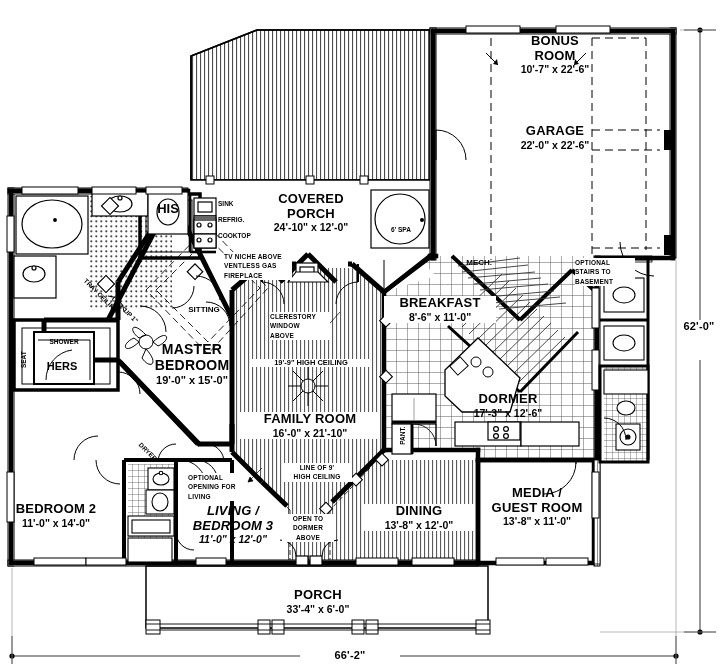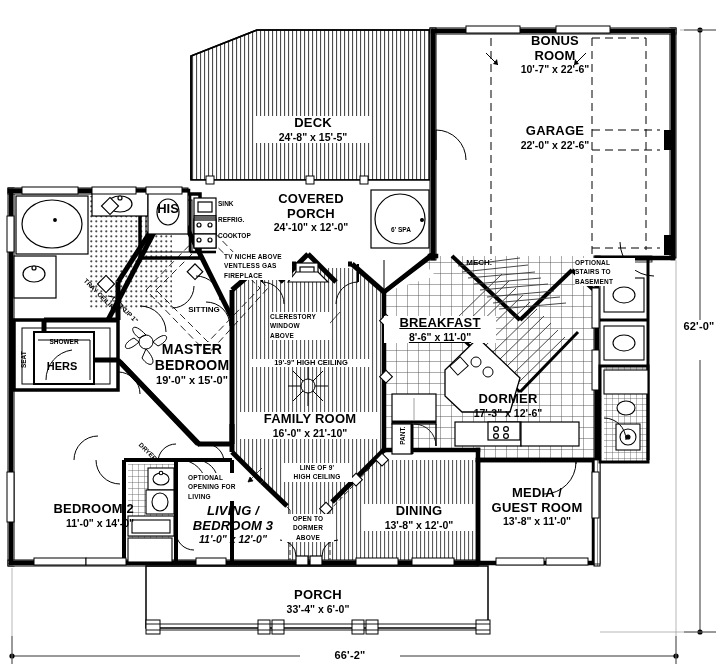--- a/index.html
+++ b/index.html
@@ -611,64 +611,60 @@
     <span>BONUS</span><br>
     <span>ROOM</span>
     <span class="dim">10'-7"  x 22'-6"</span>
   </div>
 
   <div class="lbl room" style="left:498px;top:104px;width:114px;">
     <span>GARAGE</span>
     <span class="dim">22'-0" x 22'-6"</span>
   </div>
 
-  <div class="lbl room wht" style="left:256px;top:96px;width:110px;">
-    <span>DECK</span>
-    <span class="dim">24'-8" x 15'-5"</span>
-  </div>
 
   <div class="lbl room" style="left:248px;top:172px;width:126px;">
     <span>COVERED</span><br>
     <span>PORCH</span>
     <span class="dim">24'-10"  x 12'-0"</span>
   </div>
 
   <div class="lbl room big" style="left:128px;top:322px;width:128px;">
     <span>MASTER</span><br>
     <span>BEDROOM</span>
     <span class="dim">19'-0" x 15'-0"</span>
   </div>
 
   <div class="lbl room wht" style="left:240px;top:392px;width:136px;">
     <span>FAMILY ROOM</span>
     <span class="dim">16'-0" x 21'-10"</span>
   </div>
 
-  <div class="lbl room wht" style="left:384px;top:296px;width:108px;text-decoration:underline;">
+  <div class="lbl room wht" style="left:384px;top:276px;width:108px;">
     <span>BREAKFAST</span>
     <span class="dim">8'-6"  x 11'-0"</span>
   </div>
 
   <div class="lbl room" style="left:452px;top:372px;width:112px;">
     <span>DORMER</span>
     <span class="dim">17'-3"  x 12'-6"</span>
   </div>
 
   <div class="lbl room wht" style="left:364px;top:484px;width:106px;">
     <span>DINING</span>
     <span class="dim">13'-8" x 12'-0"</span>
   </div>
 
   <div class="lbl room" style="left:482px;top:466px;width:110px;">
     <span>MEDIA /</span><br>
     <span>GUEST ROOM</span>
     <span class="dim">13'-8" x 11'-0"</span>
   </div>
 
-  <div class="lbl room" style="left:22px;top:482px;width:112px;text-align:right;">
+  <div class="lbl room" style="left:0;top:482px;width:112px;">
     <span>BEDROOM 2</span>
     <span class="dim">11'-0" x 14'-0"</span>
   </div>
 
   <div class="lbl room" style="left:178px;top:484px;width:110px;font-style:italic;">
     <span>LIVING /</span><br>
     <span>BEDROOM 3</span>
     <span class="dim">11'-0" x 12'-0"</span>
   </div>
 

